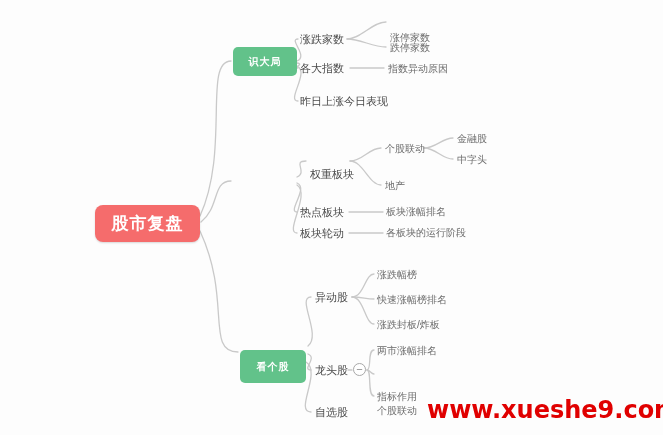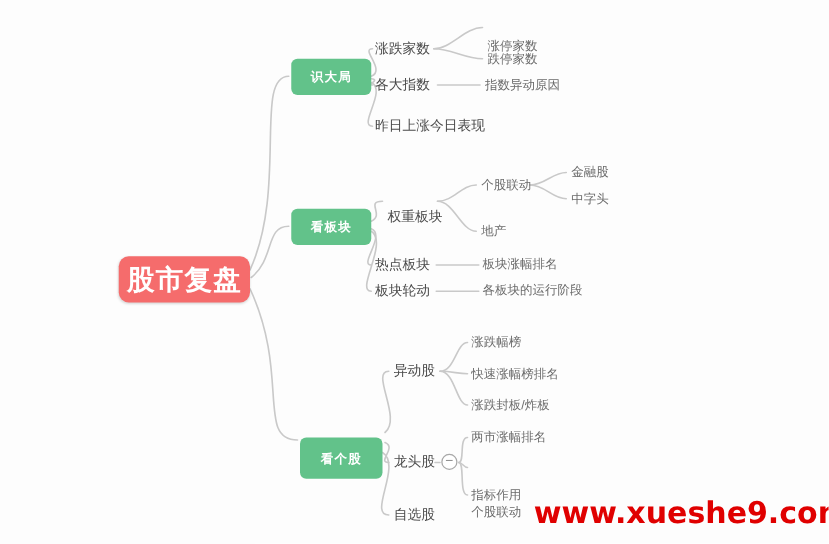--- a/index.html
+++ b/index.html
@@ -7,21 +7,21 @@
     position:relative;width:663px;height:435px;overflow:hidden;
     background:#fdfdfd;
     font-family:"Liberation Sans","DejaVu Sans",sans-serif;
   }
   svg.lines{position:absolute;left:0;top:0;width:663px;height:435px;}
   .node{position:absolute;white-space:nowrap;cursor:default;}
   .root-node{
     left:95px;top:205px;width:105px;height:37px;
     background:var(--root_bg,#f56c6c);color:#fff;border-radius:8px;
     display:flex;align-items:center;justify-content:center;
-    font-size:22px;font-weight:700;letter-spacing:1px;
+    font-size:17px;font-weight:700;letter-spacing:1px;
     box-shadow:0 1px 2px rgba(0,0,0,.15);
   }
   .branch-node{
     width:64px;height:29px;background:var(--branch_bg,#62c28a);color:#fff;
     border-radius:5px;display:flex;align-items:center;justify-content:center;
     font-size:10px;font-weight:700;letter-spacing:1px;
   }
   .lv2{font-size:11px;font-weight:400;color:#4a4a4a;line-height:12px;}
   .lv3{font-size:10px;font-weight:400;color:#6b6b6b;line-height:11px;}
   .collapse{
@@ -73,21 +73,20 @@
     <path d="M352,297 C364,297 365,324 374,324"></path>
     <path d="M348,370 L352,370"></path>
     <path d="M367,370 C372,370 367,350 374,350"></path>
     <path d="M367,370 C370,370 371,374 374,374"></path>
     <path d="M367,370 C372,370 367,396 374,396"></path>
   </svg>
 
   <div class="node root-node">股市复盘</div>
 
   <div class="node branch-node" style="left:233px;top:47px;">识大局</div>
-  <div class="node branch-node" style="left:233px;top:167px;">看板块</div>
   <div class="node branch-node" style="left:240px;top:336px;width:66px;height:33px;margin-top:14px;">看个股</div>
 
   <div class="node lv2" style="left:300px;top:33px;">涨跌家数</div>
   <div class="node lv3" style="left:390px;top:32px;text-align:right;">涨停家数</div>
   <div class="node lv3" style="left:390px;top:42px;">跌停家数</div>
   <div class="node lv2" style="left:300px;top:62px;">各大指数</div>
   <div class="node lv3" style="left:388px;top:63px;">指数异动原因</div>
   <div class="node lv2" style="left:300px;top:95px;">昨日上涨今日表现</div>
 
   <div class="node lv2" style="left:310px;top:155px;margin-top:13px;">权重板块</div>

